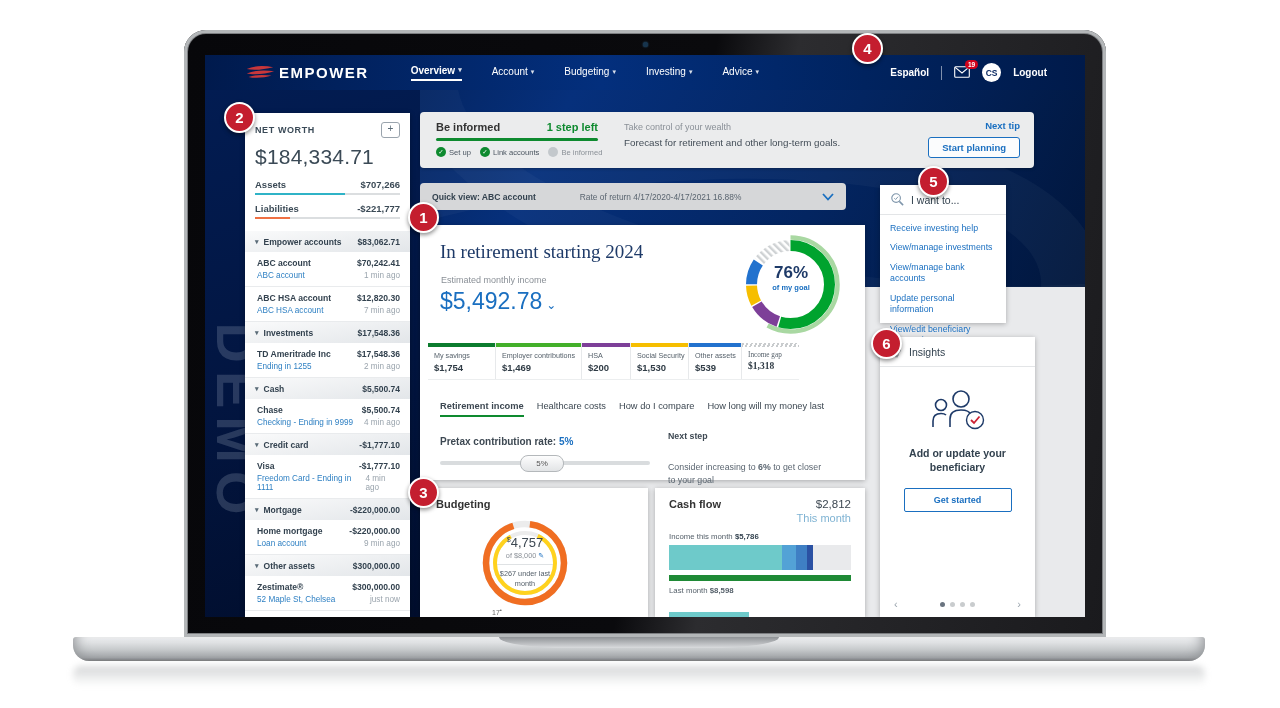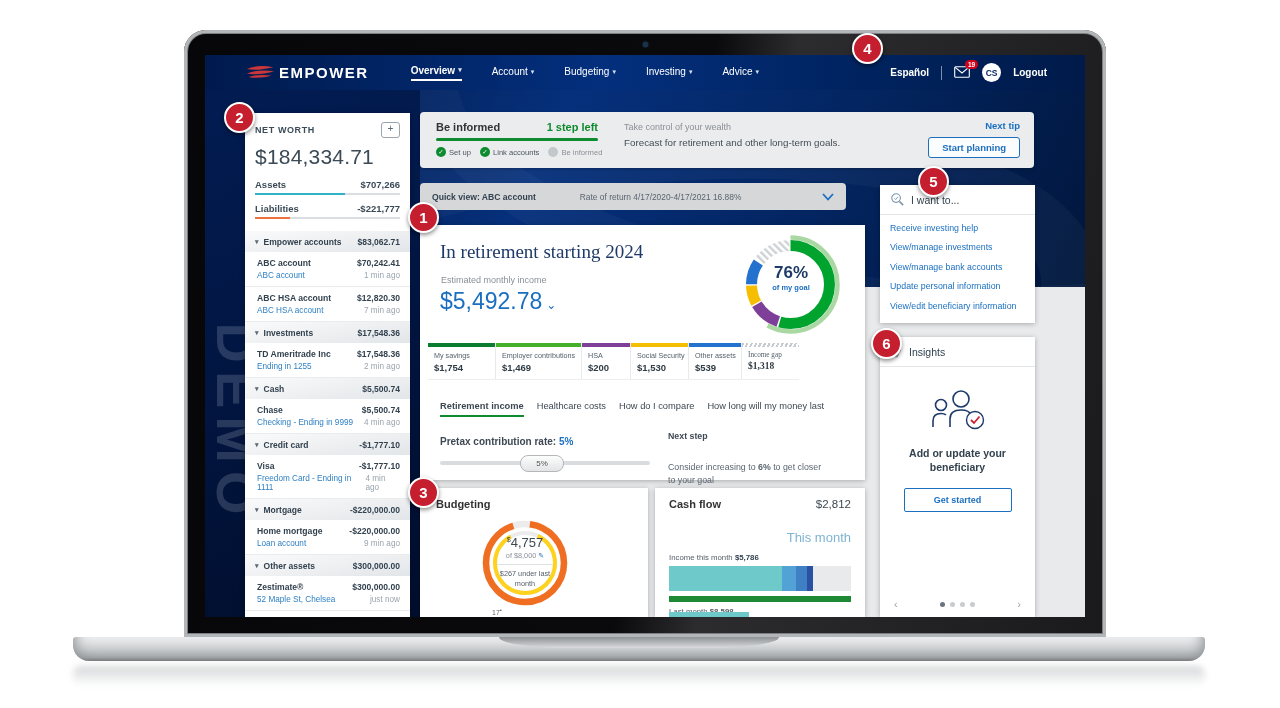--- a/index.html
+++ b/index.html
@@ -153,30 +153,30 @@
   .bd-hr{border-top:1px solid #dfe2e4;margin:4px 8px;}
   .bd-delta{font-size:7.3px;color:#55606a;line-height:1.35;}
   .bd-axis{position:absolute;left:72px;top:119px;font-size:7px;color:#666;}
   .bd-axis sup{font-size:6px;}
 
   
   .cashflow{left:450px;top:433px;width:210px;height:129px;z-index:4;padding:10px 14px 0;box-sizing:border-box;}
   .cf-head{display:flex;justify-content:space-between;}
   .cf-title{font-size:11px;font-weight:bold;color:#333;}
   .cf-amt{font-size:11.5px;color:#3d4852;text-align:right;}
-  .cf-period{font-size:13px;color:#7fb3d3;text-align:right;margin-top:20px;}
+  .cf-period{font-size:11px;color:#7fb3d3;text-align:right;margin-top:2px;}
   .cf-label{font-size:7.8px;color:#55606a;margin-top:8px;}
   .cf-label b{color:#33424f;}
   .cf-bar{display:flex;height:25px;margin-top:4px;width:182px;}
   .cf-green{height:6px;width:182px;margin-top:5px;}
   .cf-last{font-size:7.8px;color:#55606a;margin-top:5px;}
   .cf-partial{position:absolute;left:14px;bottom:0;width:80px;height:5px;background:#6ecaca;}
 
   
-  .iwant{left:675px;top:130px;width:155px;height:138px;z-index:4;}
+  .iwant{left:675px;top:130px;width:126px;height:138px;z-index:4;}
   .panel-head{display:flex;align-items:center;gap:6px;padding:7px 10px;border-bottom:1px solid #e3e5e7;}
   .panel-title{font-size:10.5px;color:#33424f;}
   .iw-links{padding:8px 10px 0;}
   .iw-link{font-size:8.8px;color:#1a6fc0;margin-bottom:8px;line-height:1.3;cursor:pointer;}
 
   .insights{left:675px;top:282px;width:155px;height:280px;z-index:4;}
   .ins-body{text-align:center;padding:0 13px;}
   .ins-icon{margin-top:22px;}
   .ins-card-title{font-size:10.5px;font-weight:bold;color:#33424f;margin-top:12px;line-height:1.3;}
   .ins-text{font-size:8.3px;color:#55606a;line-height:1.5;margin-top:9px;}

